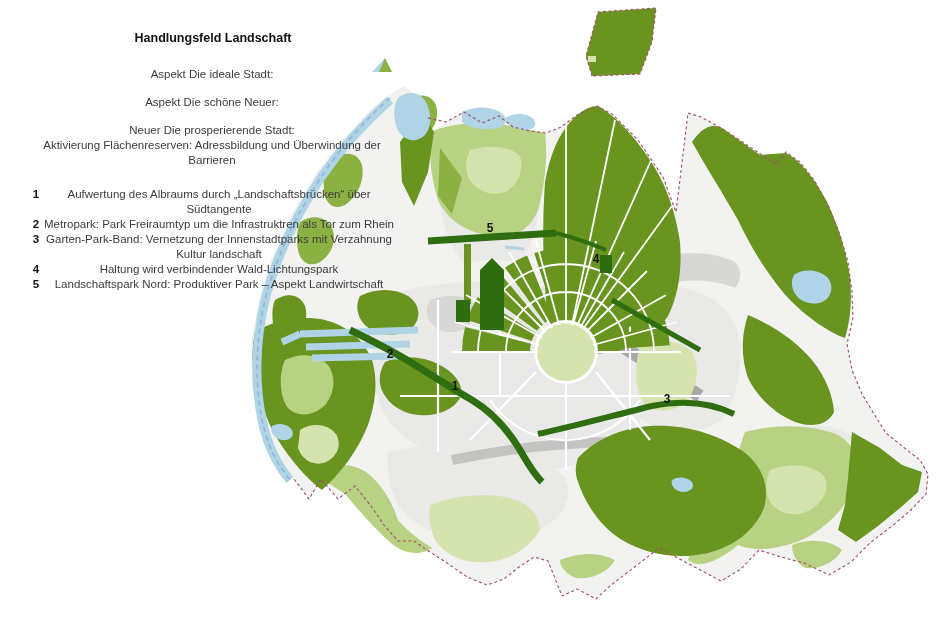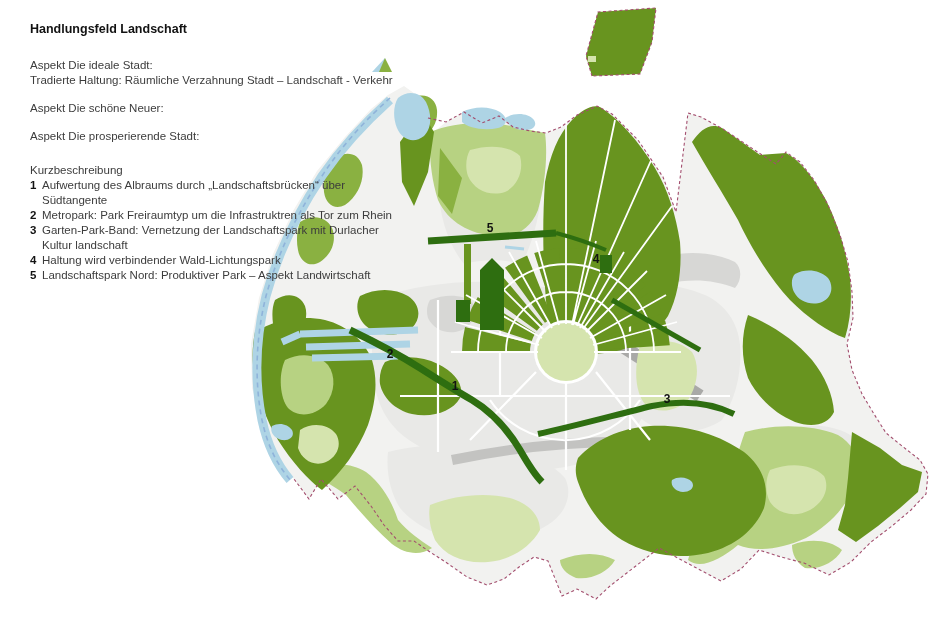--- a/index.html
+++ b/index.html
@@ -1,20 +1,20 @@
 <!DOCTYPE html>
 <html style="--base: #f2f2f0; --urban: #e9e9e7; --urban2: #d7d7d5; --rail: #a9a9a7; --rail2: #c3c3c1; --forest: #68941f; --forest-dark: #2e6e10; --green-mid: #8ab141; --green-light: #b7d282; --green-pale: #d5e4ae; --water: #aed4e5; --boundary-blue: #8fb3da; --boundary-red: #a34e6e; --marker: #111111;"><head>
 <meta charset="utf-8">
 <style>
   html,body{margin:0;padding:0;background:#fff;}
   #stage{position:relative;width:936px;height:624px;background:#fff;overflow:hidden;
          font-family:"Liberation Sans",sans-serif;}
   
-  .panel{position:absolute;left:30px;top:22px;width:366px;color:#3c3c3c;
-         font-size:11.5px;line-height:15px;z-index:5;}
+  .panel{position:absolute;left:30px;top:31px;width:366px;color:#3c3c3c;
+         font-size:11.5px;line-height:15px;z-index:5;text-align:center;}
   .panel .title{font-size:12.5px;font-weight:bold;color:#121212;margin:0 0 21px 0;}
   .aspect{margin:0 2px 13px 0;}
   .kurz{margin-top:19px;}
   .kurz-items{margin-top:0;}
   .item{display:flex;}
   .item-num{width:12px;font-weight:bold;color:#121212;flex:0 0 12px;}
   .item-text{flex:1;}
   
   svg{position:absolute;left:0;top:0;}
   .base{fill:var(--base,#f2f2f0);}
@@ -227,45 +227,44 @@
       <text class="marker" x="596" y="263" text-anchor="middle">4</text>
       <text class="marker" x="490" y="232" text-anchor="middle">5</text>
     </g>
   </svg>
 
   <div class="panel">
     <div class="title">Handlungsfeld Landschaft</div>
 
     <div class="aspect">
       <div>Aspekt Die ideale Stadt:</div>
-      <div>Tradierte Haltung: Räumliche Verzahnung Stadt – Landschaft - Verkehr</div>
     </div>
 
     <div class="aspect">
       <div>Aspekt Die schöne Neuer:</div>
     </div>
 
     <div class="aspect">
-      <div>Aspekt Die prosperierende Stadt:</div>
+      <div>Neuer Die prosperierende Stadt:</div>
+      <div>Aktivierung Flächenreserven: Adressbildung und Überwindung der Barrieren</div>
     </div>
 
     <div class="kurz">
-      <div>Kurzbeschreibung</div>
       <div class="kurz-items">
         <div class="item">
           <span class="item-num">1</span>
           <span class="item-text">Aufwertung des Albraums durch „Landschaftsbrücken“ über Südtangente</span>
         </div>
         <div class="item">
           <span class="item-num">2</span>
           <span class="item-text">Metropark: Park Freiraumtyp um die Infrastruktren als Tor zum Rhein</span>
         </div>
         <div class="item">
           <span class="item-num">3</span>
-          <span class="item-text">Garten-Park-Band: Vernetzung der Landschaftspark mit Durlacher Kultur landschaft</span>
+          <span class="item-text">Garten-Park-Band: Vernetzung der Innenstadtparks mit Verzahnung Kultur landschaft</span>
         </div>
         <div class="item">
           <span class="item-num">4</span>
           <span class="item-text">Haltung wird verbindender Wald-Lichtungspark</span>
         </div>
         <div class="item">
           <span class="item-num">5</span>
           <span class="item-text">Landschaftspark Nord: Produktiver Park – Aspekt Landwirtschaft</span>
         </div>
       </div>

